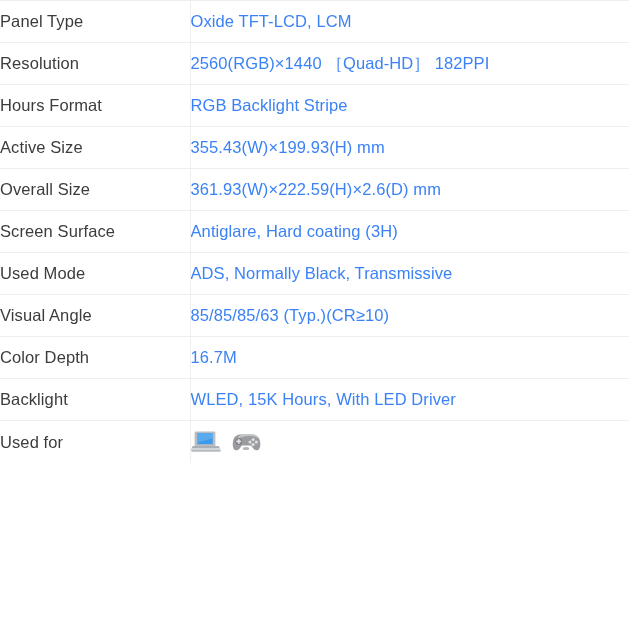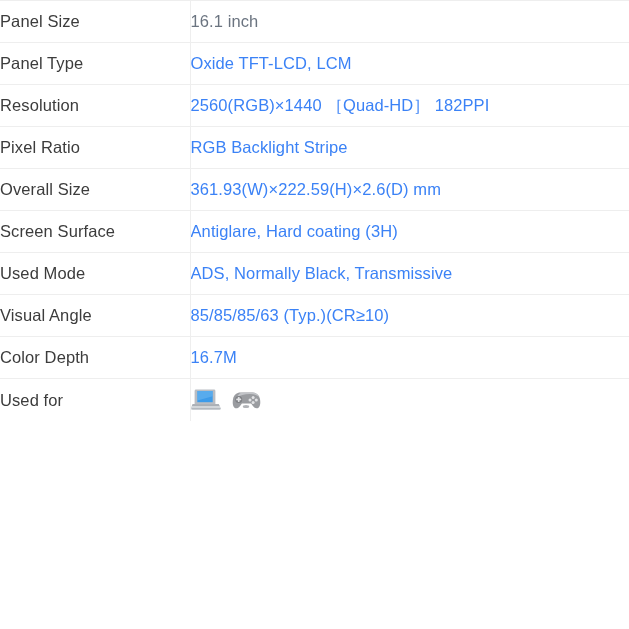--- a/index.html
+++ b/index.html
@@ -72,55 +72,59 @@
   .spec-icon {
     display: block;
     flex: 0 0 auto;
   }
 </style>
 </head>
 <body>
 
 <table id="spec-table">
   <tbody>
-      <tr class="row-first">
-        <td class="cell-label">Panel Size</td>
-        <td class="cell-value">16.1 inch</td>
-      </tr>
       <tr>
         <td class="cell-label">Panel Type</td>
         <td class="cell-value">Oxide TFT-LCD, LCM</td>
       </tr>
       <tr>
         <td class="cell-label">Resolution</td>
         <td class="cell-value">2560(RGB)×1440  ［Quad-HD］ 182PPI</td>
       </tr>
       <tr>
-        <td class="cell-label">Pixel Ratio</td>
+        <td class="cell-label">Hours Format</td>
         <td class="cell-value">RGB Backlight Stripe</td>
+      </tr>
+      <tr>
+        <td class="cell-label">Active Size</td>
+        <td class="cell-value">355.43(W)×199.93(H) mm</td>
       </tr>
       <tr>
         <td class="cell-label">Overall Size</td>
         <td class="cell-value">361.93(W)×222.59(H)×2.6(D) mm</td>
       </tr>
       <tr>
         <td class="cell-label">Screen Surface</td>
         <td class="cell-value">Antiglare, Hard coating (3H)</td>
       </tr>
       <tr>
         <td class="cell-label">Used Mode</td>
         <td class="cell-value">ADS, Normally Black, Transmissive</td>
       </tr>
       <tr>
         <td class="cell-label">Visual Angle</td>
         <td class="cell-value">85/85/85/63 (Typ.)(CR≥10)</td>
       </tr>
       <tr>
         <td class="cell-label">Color Depth</td>
         <td class="cell-value">16.7M</td>
+      </tr>
+      <tr>
+        <td class="cell-label">Backlight</td>
+        <td class="cell-value">WLED, 15K Hours, With LED Driver</td>
       </tr>
       <tr>
         <td class="cell-label">Used for</td>
         <td class="cell-value">
           <div class="icon-strip">
             <svg width="30" height="26" viewBox="0 0 30 26" class="spec-icon">
               <path d="M5 2.5 h18 a1.4 1.4 0 0 1 1.4 1.4 v13.2 h-20.8 v-13.2 a1.4 1.4 0 0 1 1.4 -1.4 z" fill="#b9bdc3"></path>
               <path d="M6.3 4 h15.4 v11.2 h-15.4 z" fill="#3d9be9"></path>
               <path d="M6.3 4 h15.4 v5.2 l-15.4 4.2 z" fill="#6fb8f0" opacity="0.55"></path>
               <path d="M1.6 17.3 h26.2 l2 3.6 a1.1 1.1 0 0 1 -1 1.7 h-28.2 a1.1 1.1 0 0 1 -1 -1.7 z" fill="#d2d6da"></path>

